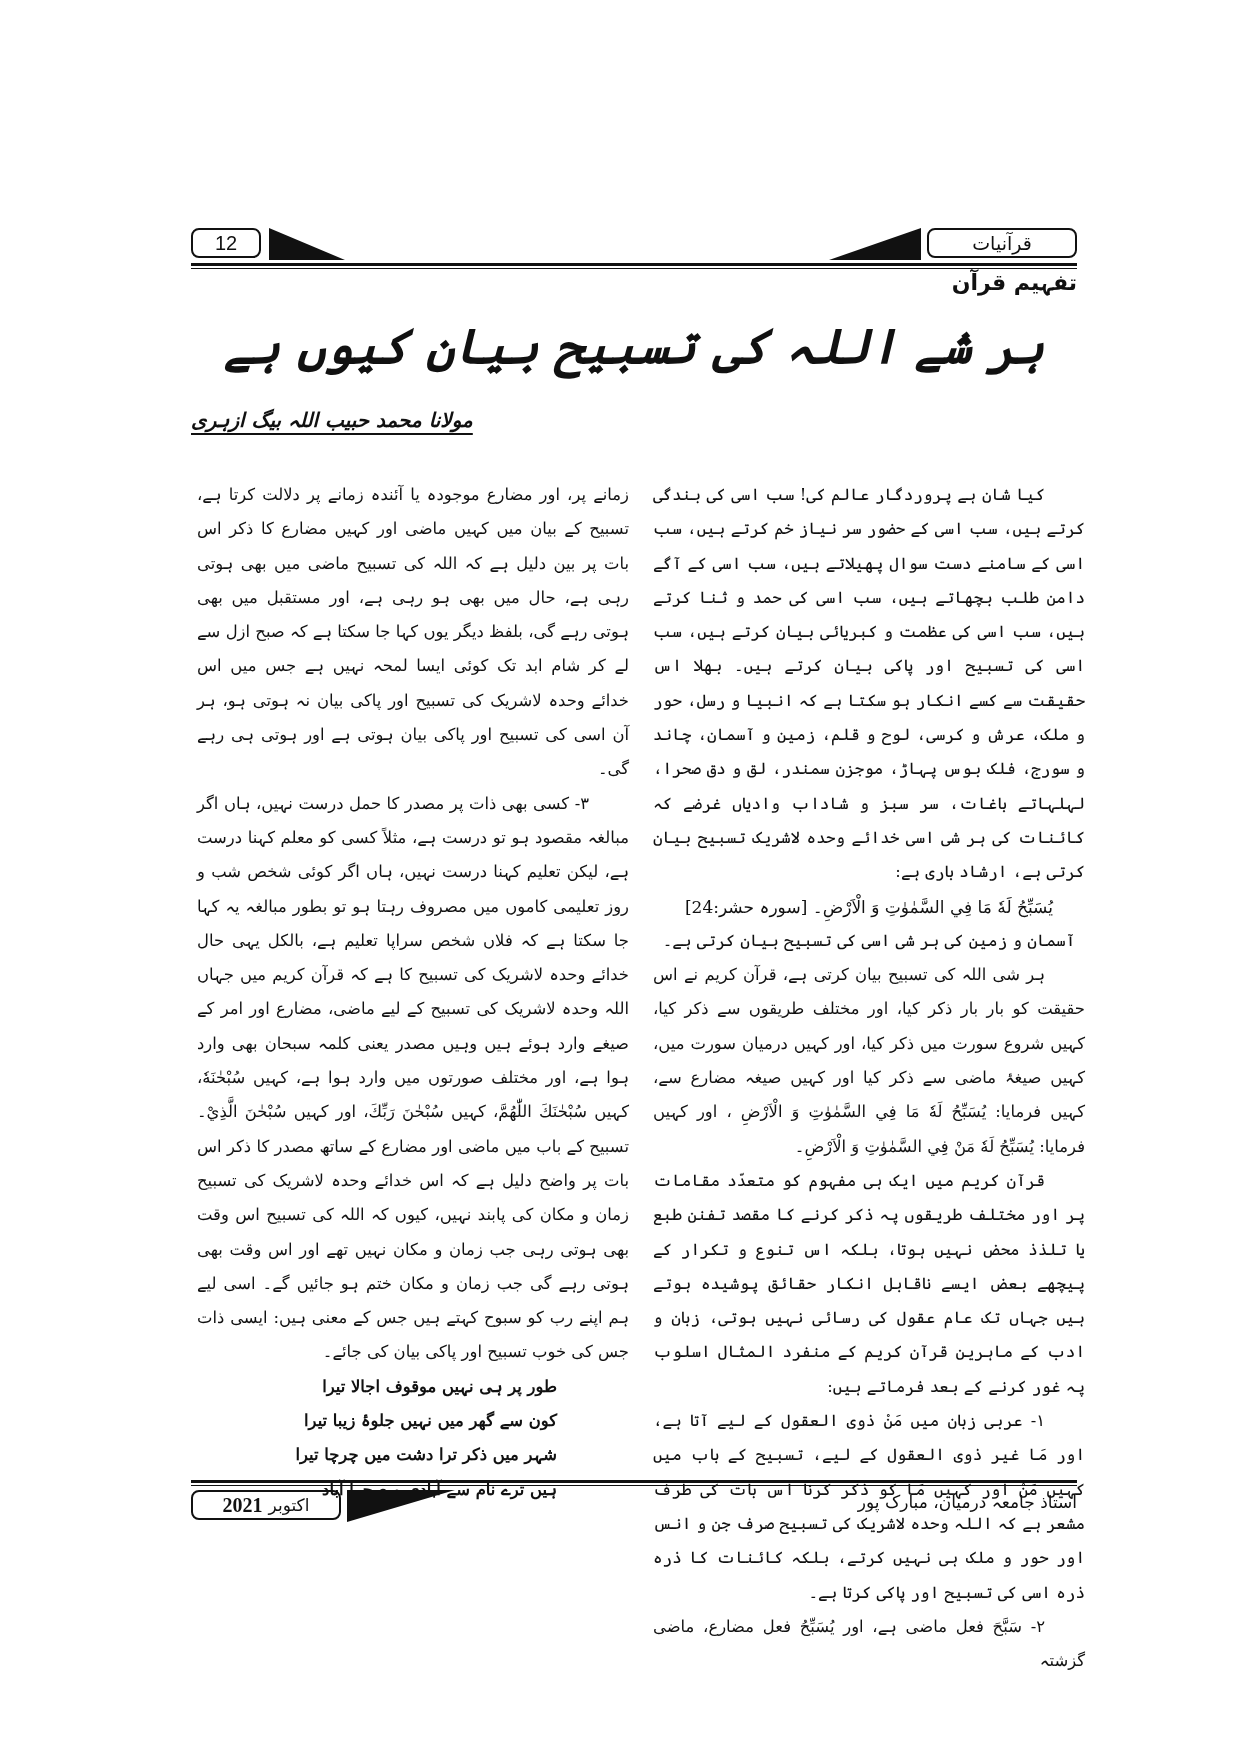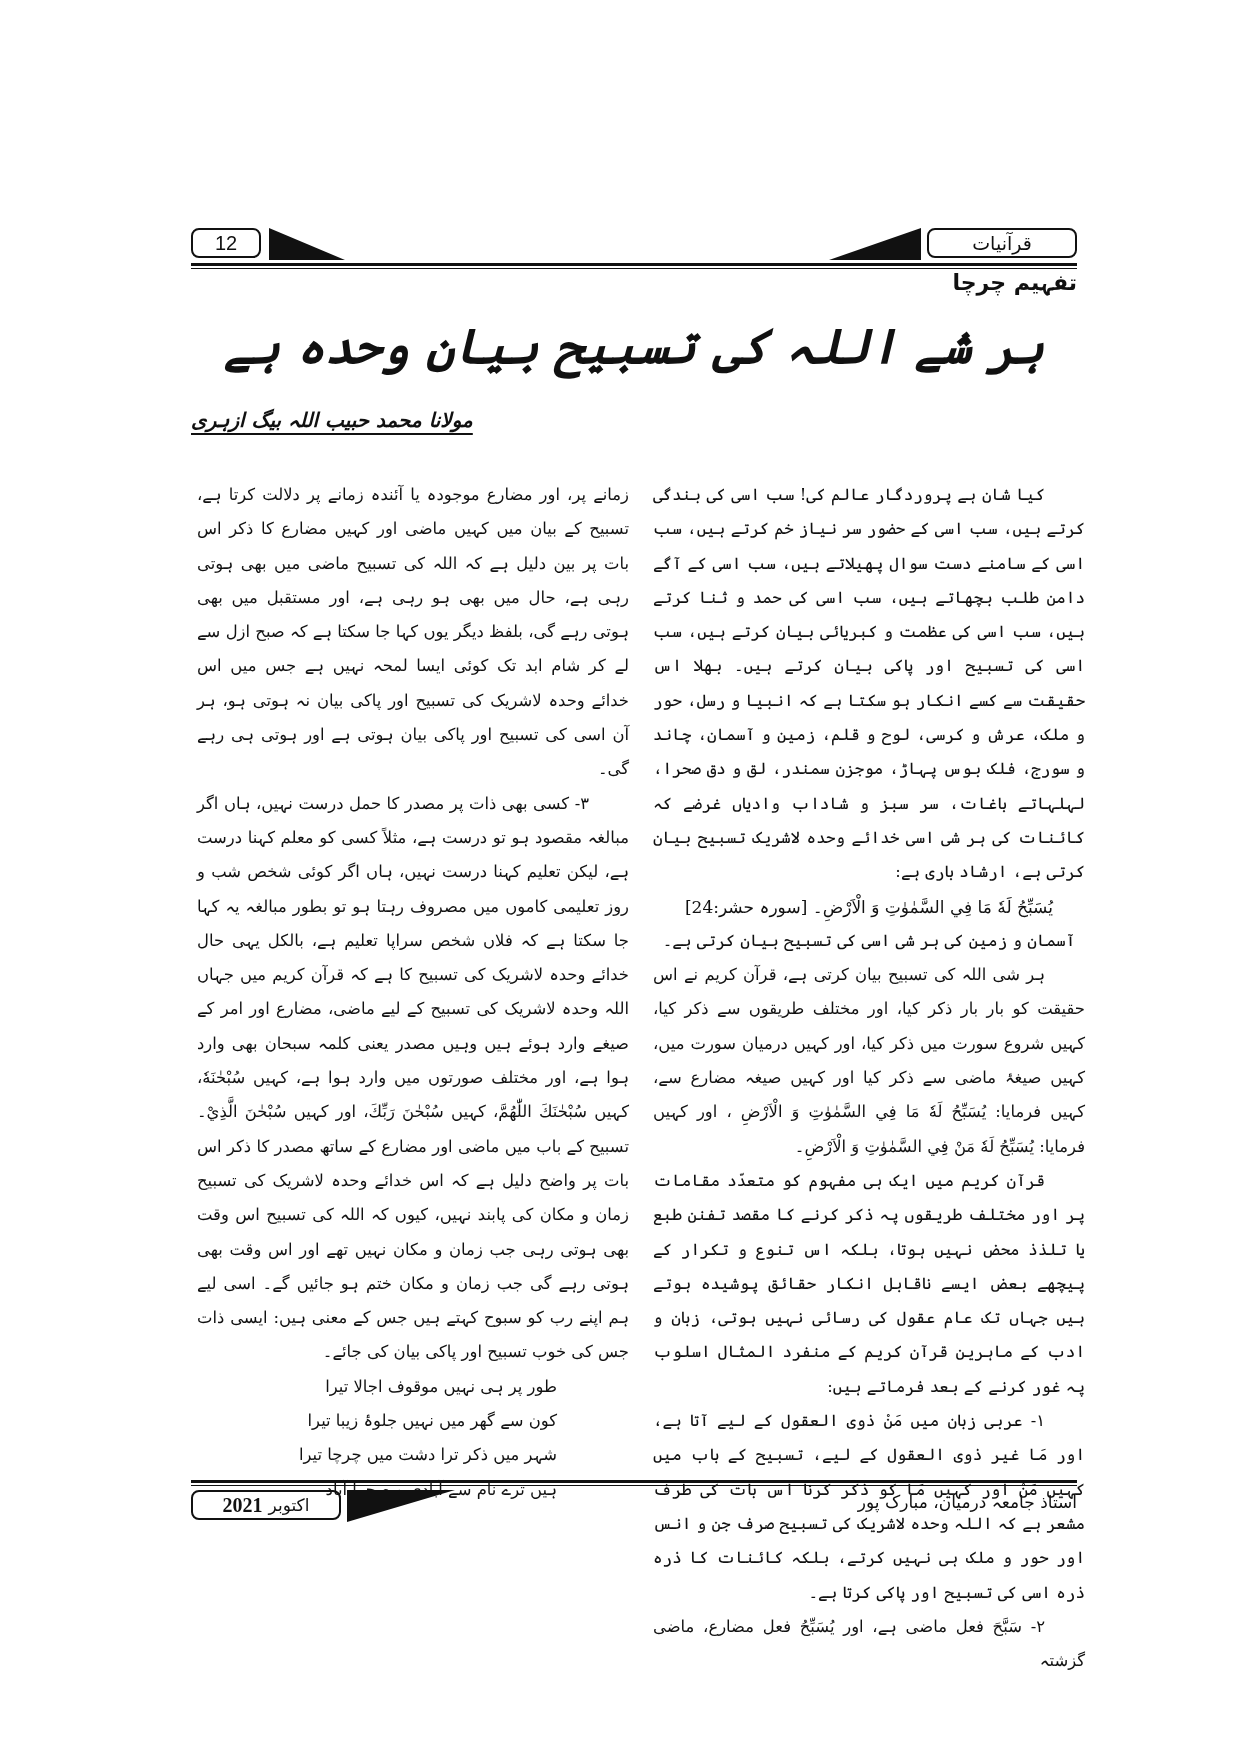--- a/index.html
+++ b/index.html
@@ -50,21 +50,21 @@
       position: absolute; top: 478px; width: 432px; direction: rtl; text-align: justify;
       font-family: "DejaVu Serif", serif; font-size: 16.4px; line-height: 34.3px; margin-left: 6px;
     }
     .col-right { left: 634px; }
     .col-left { left: 178px; }
     .column p { margin: 0; text-align-last: right; }
     .column p.indent { text-indent: 40px; }
     .column p.center { text-align: center; text-align-last: center; }
     .column p.ayah { text-align: center; text-align-last: center; font-size: 17px; }
     .poem { margin: 0; padding: 0 72px 0 0; list-style: none; }
-    .poem li { text-align: right; }
+    .poem li { text-align: right; font-weight: bold; }
 
     
     .footer { position: absolute; left: 178px; top: 1490px; width: 886px; height: 40px; }
     .date-box {
       position: absolute; left: 0; top: 0; width: 150px; height: 30px;
       border: 2px solid #111; border-radius: 8px; box-sizing: border-box;
       display: flex; align-items: center; justify-content: center; gap: 6px;
       direction: rtl; font-size: 17px;
     }
     .date-box .year { font-family: "Liberation Serif", serif; font-weight: bold; font-size: 20px; }
@@ -83,23 +83,23 @@
     <svg class="tri-left-shape" width="80" height="32" viewBox="0 0 80 32">
       <polygon points="0,0 0,32 76,32" fill="#111"></polygon>
     </svg>
     <svg class="tri-right-shape" width="92" height="32" viewBox="0 0 92 32">
       <polygon points="92,0 92,32 0,32" fill="#111"></polygon>
     </svg>
     <div class="section-box">قرآنیات</div>
   </div>
   <div class="double-rule" style="top:263px;"></div>
 
-  <div class="category">تفہیم چرچا</div>
+  <div class="category">تفہیم قرآن</div>
 
-  <h1 class="title" style="margin:0;">ہر شے اللہ کی تسبیح بیان وحدہ ہے</h1>
+  <h1 class="title" style="margin:0;">ہر شے اللہ کی تسبیح بیان کیوں ہے</h1>
   <div class="author">مولانا محمد حبیب اللہ بیگ ازہری</div>
 
   <div class="column col-right">
     <p class="indent">کیا شان ہے پروردگار عالم کی! سب اسی کی بندگی کرتے ہیں، سب اسی کے حضور سر نیاز خم کرتے ہیں، سب اسی کے سامنے دست سوال پھیلاتے ہیں، سب اسی کے آگے دامن طلب بچھاتے ہیں، سب اسی کی حمد و ثنا کرتے ہیں، سب اسی کی عظمت و کبریائی بیان کرتے ہیں، سب اسی کی تسبیح اور پاکی بیان کرتے ہیں۔ بھلا اس حقیقت سے کسے انکار ہو سکتا ہے کہ انبیا و رسل، حور و ملک، عرش و کرسی، لوح و قلم، زمین و آسمان، چاند و سورج، فلک بوس پہاڑ، موجزن سمندر، لق و دق صحرا، لہلہاتے باغات، سر سبز و شاداب وادیاں غرضے کہ کائنات کی ہر شی اسی خدائے وحدہ لاشریک تسبیح بیان کرتی ہے، ارشاد باری ہے:</p>
     <p class="ayah">يُسَبِّحُ لَهٗ مَا فِي السَّمٰوٰتِ وَ الْاَرْضِ۔ [سورہ حشر:24]</p>
     <p class="center">آسمان و زمین کی ہر شی اسی کی تسبیح بیان کرتی ہے۔</p>
     <p class="indent">ہر شی اللہ کی تسبیح بیان کرتی ہے، قرآن کریم نے اس حقیقت کو بار بار ذکر کیا، اور مختلف طریقوں سے ذکر کیا، کہیں شروع سورت میں ذکر کیا، اور کہیں درمیان سورت میں، کہیں صیغۂ ماضی سے ذکر کیا اور کہیں صیغہ مضارع سے، کہیں فرمایا: يُسَبِّحُ لَهٗ مَا فِي السَّمٰوٰتِ وَ الْاَرْضِ ، اور کہیں فرمایا: يُسَبِّحُ لَهٗ مَنْ فِي السَّمٰوٰتِ وَ الْاَرْضِ۔</p>
     <p class="indent">قرآن کریم میں ایک ہی مفہوم کو متعدّد مقامات پر اور مختلف طریقوں پہ ذکر کرنے کا مقصد تفنن طبع یا تلذذ محض نہیں ہوتا، بلکہ اس تنوع و تکرار کے پیچھے بعض ایسے ناقابل انکار حقائق پوشیدہ ہوتے ہیں جہاں تک عام عقول کی رسائی نہیں ہوتی، زبان و ادب کے ماہرین قرآن کریم کے منفرد المثال اسلوب پہ غور کرنے کے بعد فرماتے ہیں:</p>
     <p class="indent">۱- عربی زبان میں مَنْ ذوی العقول کے لیے آتا ہے، اور مَا غیر ذوی العقول کے لیے، تسبیح کے باب میں کہیں مَنْ اور کہیں مَا کو ذکر کرنا اس بات کی طرف مشعر ہے کہ اللہ وحدہ لاشریک کی تسبیح صرف جن و انس اور حور و ملک ہی نہیں کرتے، بلکہ کائنات کا ذرہ ذرہ اسی کی تسبیح اور پاکی کرتا ہے۔</p>
     <p class="indent">۲- سَبَّحَ فعل ماضی ہے، اور يُسَبِّحُ فعل مضارع، ماضی گزشتہ</p>

